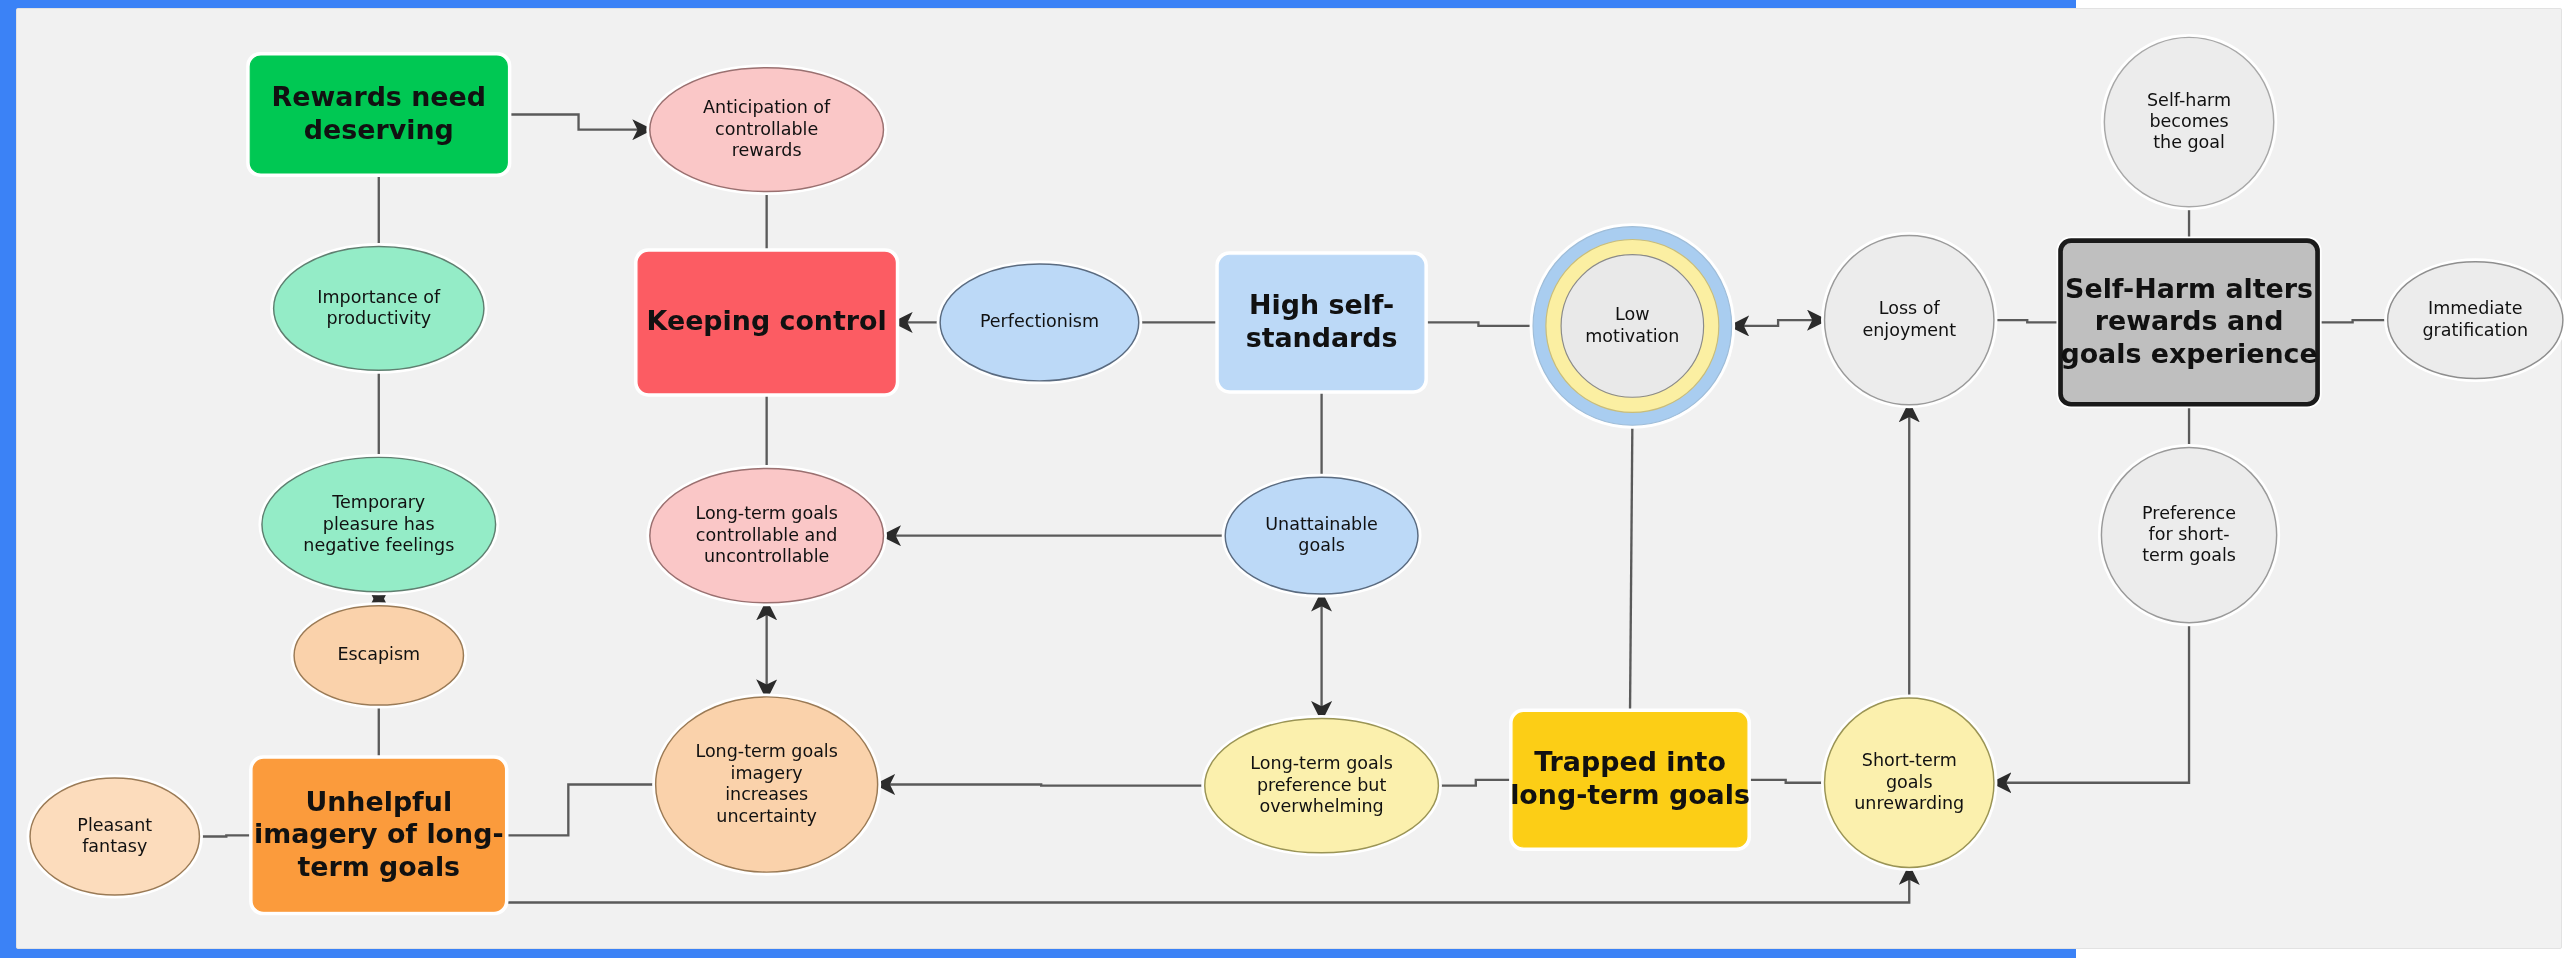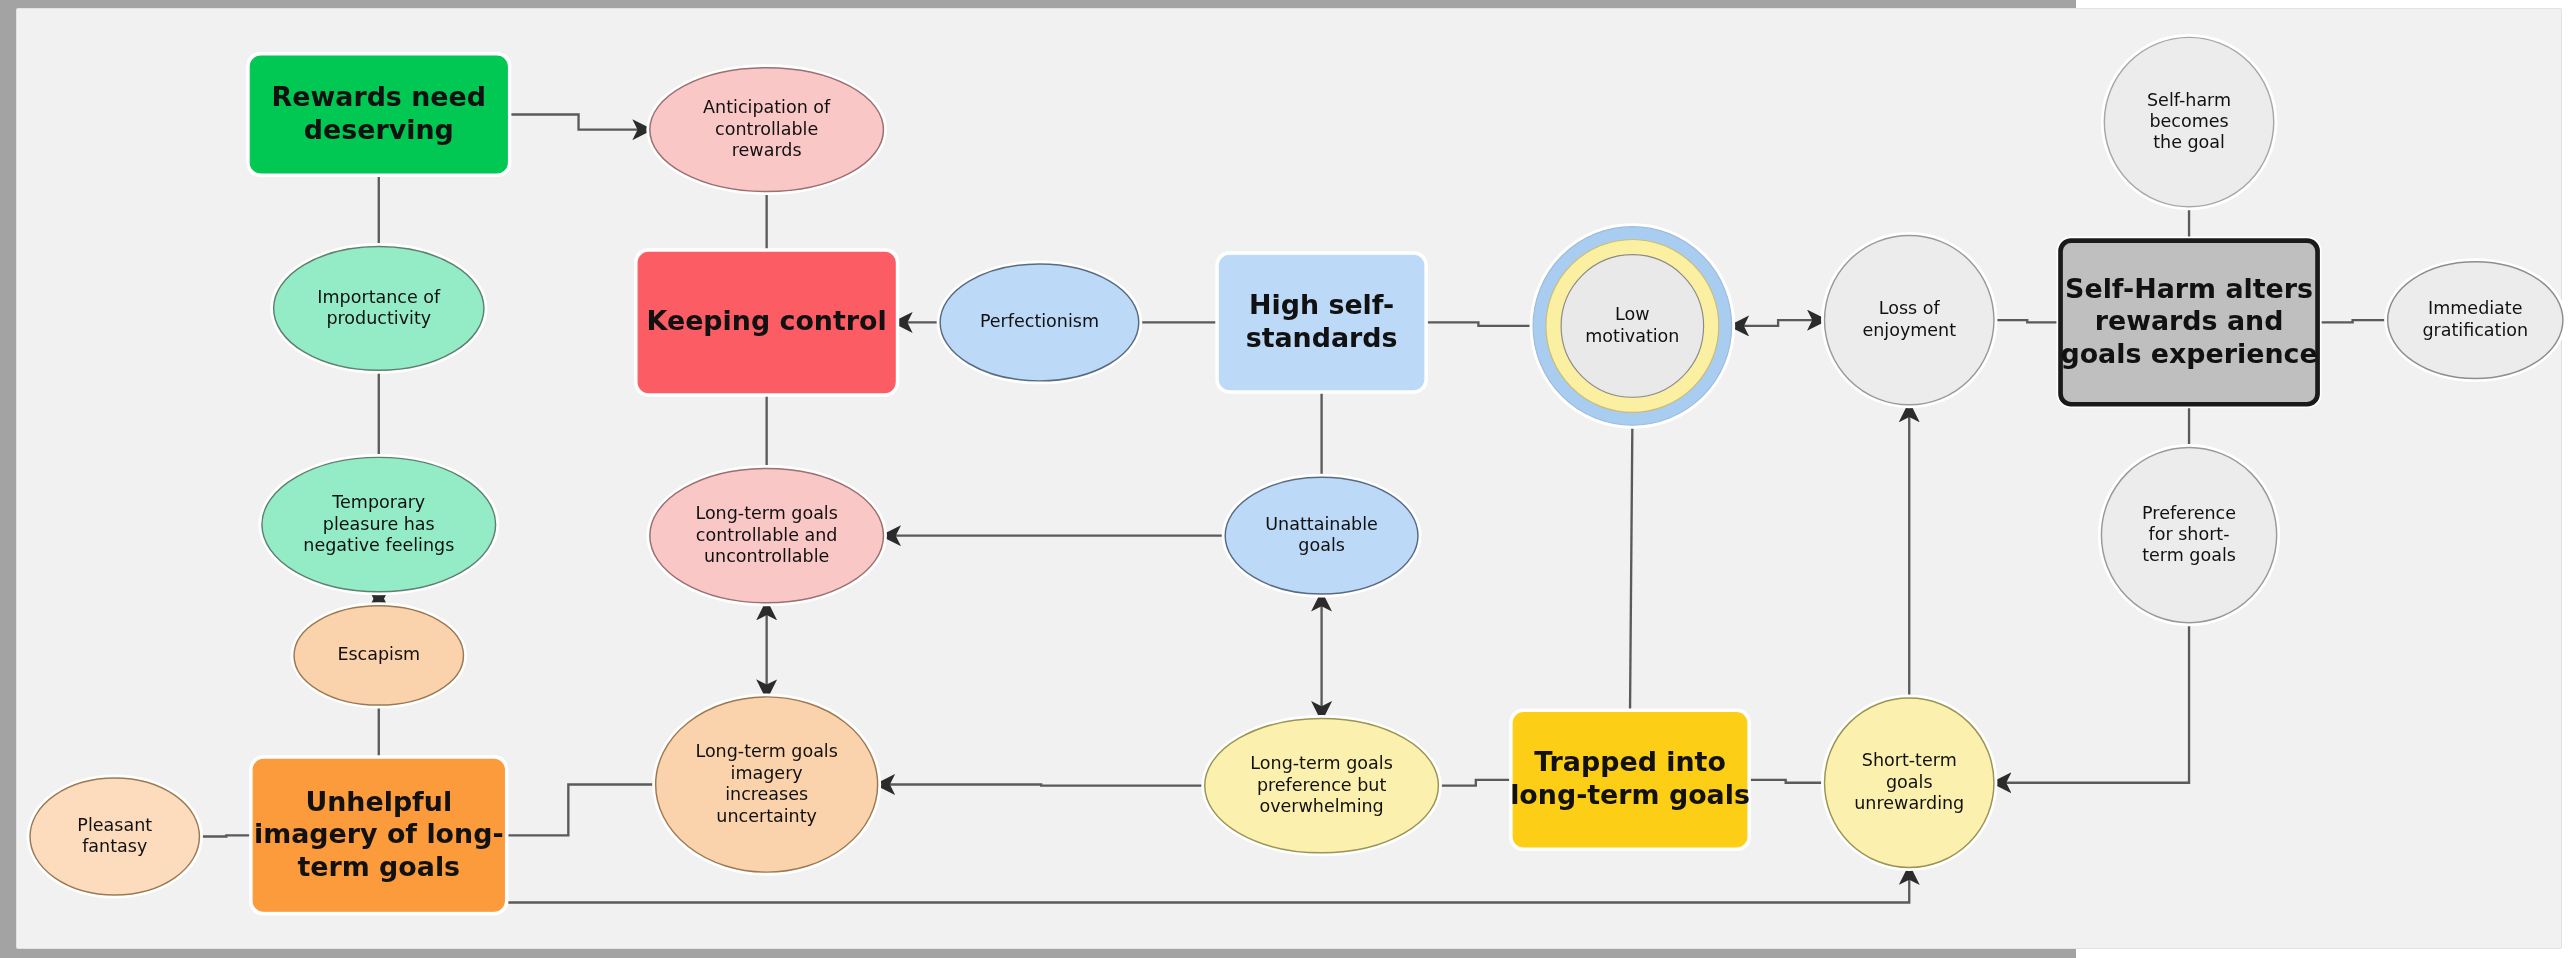--- a/index.html
+++ b/index.html
@@ -4,21 +4,21 @@
 <style>
   html, body {
     margin: 0;
     padding: 0;
     background: #ffffff;
   }
   #canvas {
     position: relative;
     width: 2076px;
     height: 958px;
-    background: #a3a3a3;
+    background: #3b82f6;
     font-family: "DejaVu Sans", sans-serif;
   }
   #board {
     position: absolute;
     left: 16.4px;
     top: 8.2px;
     width: 2544px;
     height: 939px;
     background: #f1f1f1;
     border: 0.6px solid #e2e2e2;

